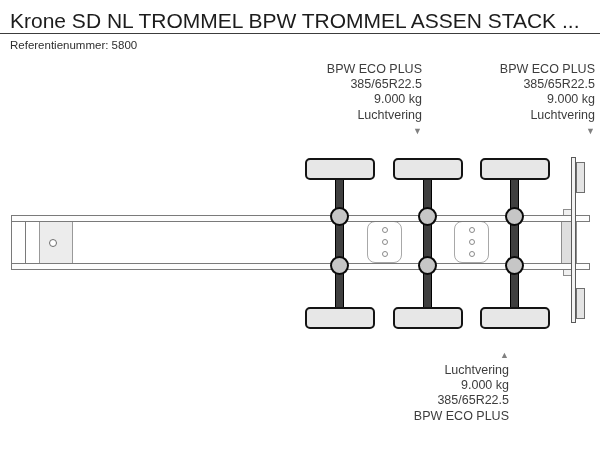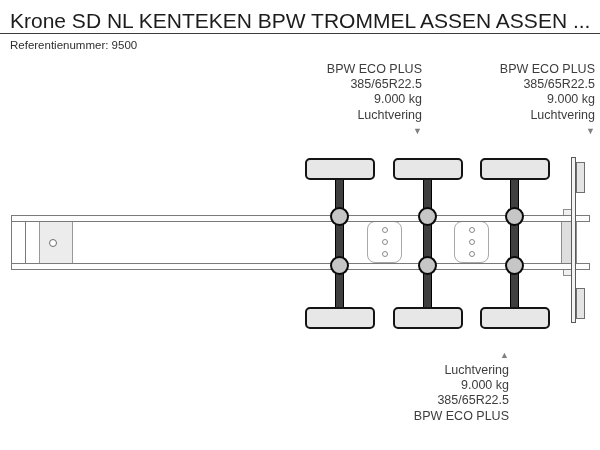--- a/index.html
+++ b/index.html
@@ -79,23 +79,23 @@
     background:#c6c6c6;border:2px solid #0a0a0a;box-sizing:border-box;z-index:3;
   }
   .spring-top{top:49px;}
   .spring-bottom{top:98px;}
 </style>
 </head>
 <body>
 
 <div class="page">
 
-  <div class="title">Krone SD NL KENTEKEN BPW TROMMEL ASSEN ASSEN ...</div>
+  <div class="title">Krone SD NL TROMMEL BPW TROMMEL ASSEN STACK ...</div>
   <div class="rule"></div>
-  <div class="ref">Referentienummer: 9500</div>
+  <div class="ref">Referentienummer: 5800</div>
 
   <div class="anno" style="left:262px;top:62px;">
     <div>BPW ECO PLUS</div>
     <div>385/65R22.5</div>
     <div>9.000 kg</div>
     <div>Luchtvering</div>
     <div class="arrow">▼</div>
   </div>
 
   <div class="anno" style="left:435px;top:62px;">

